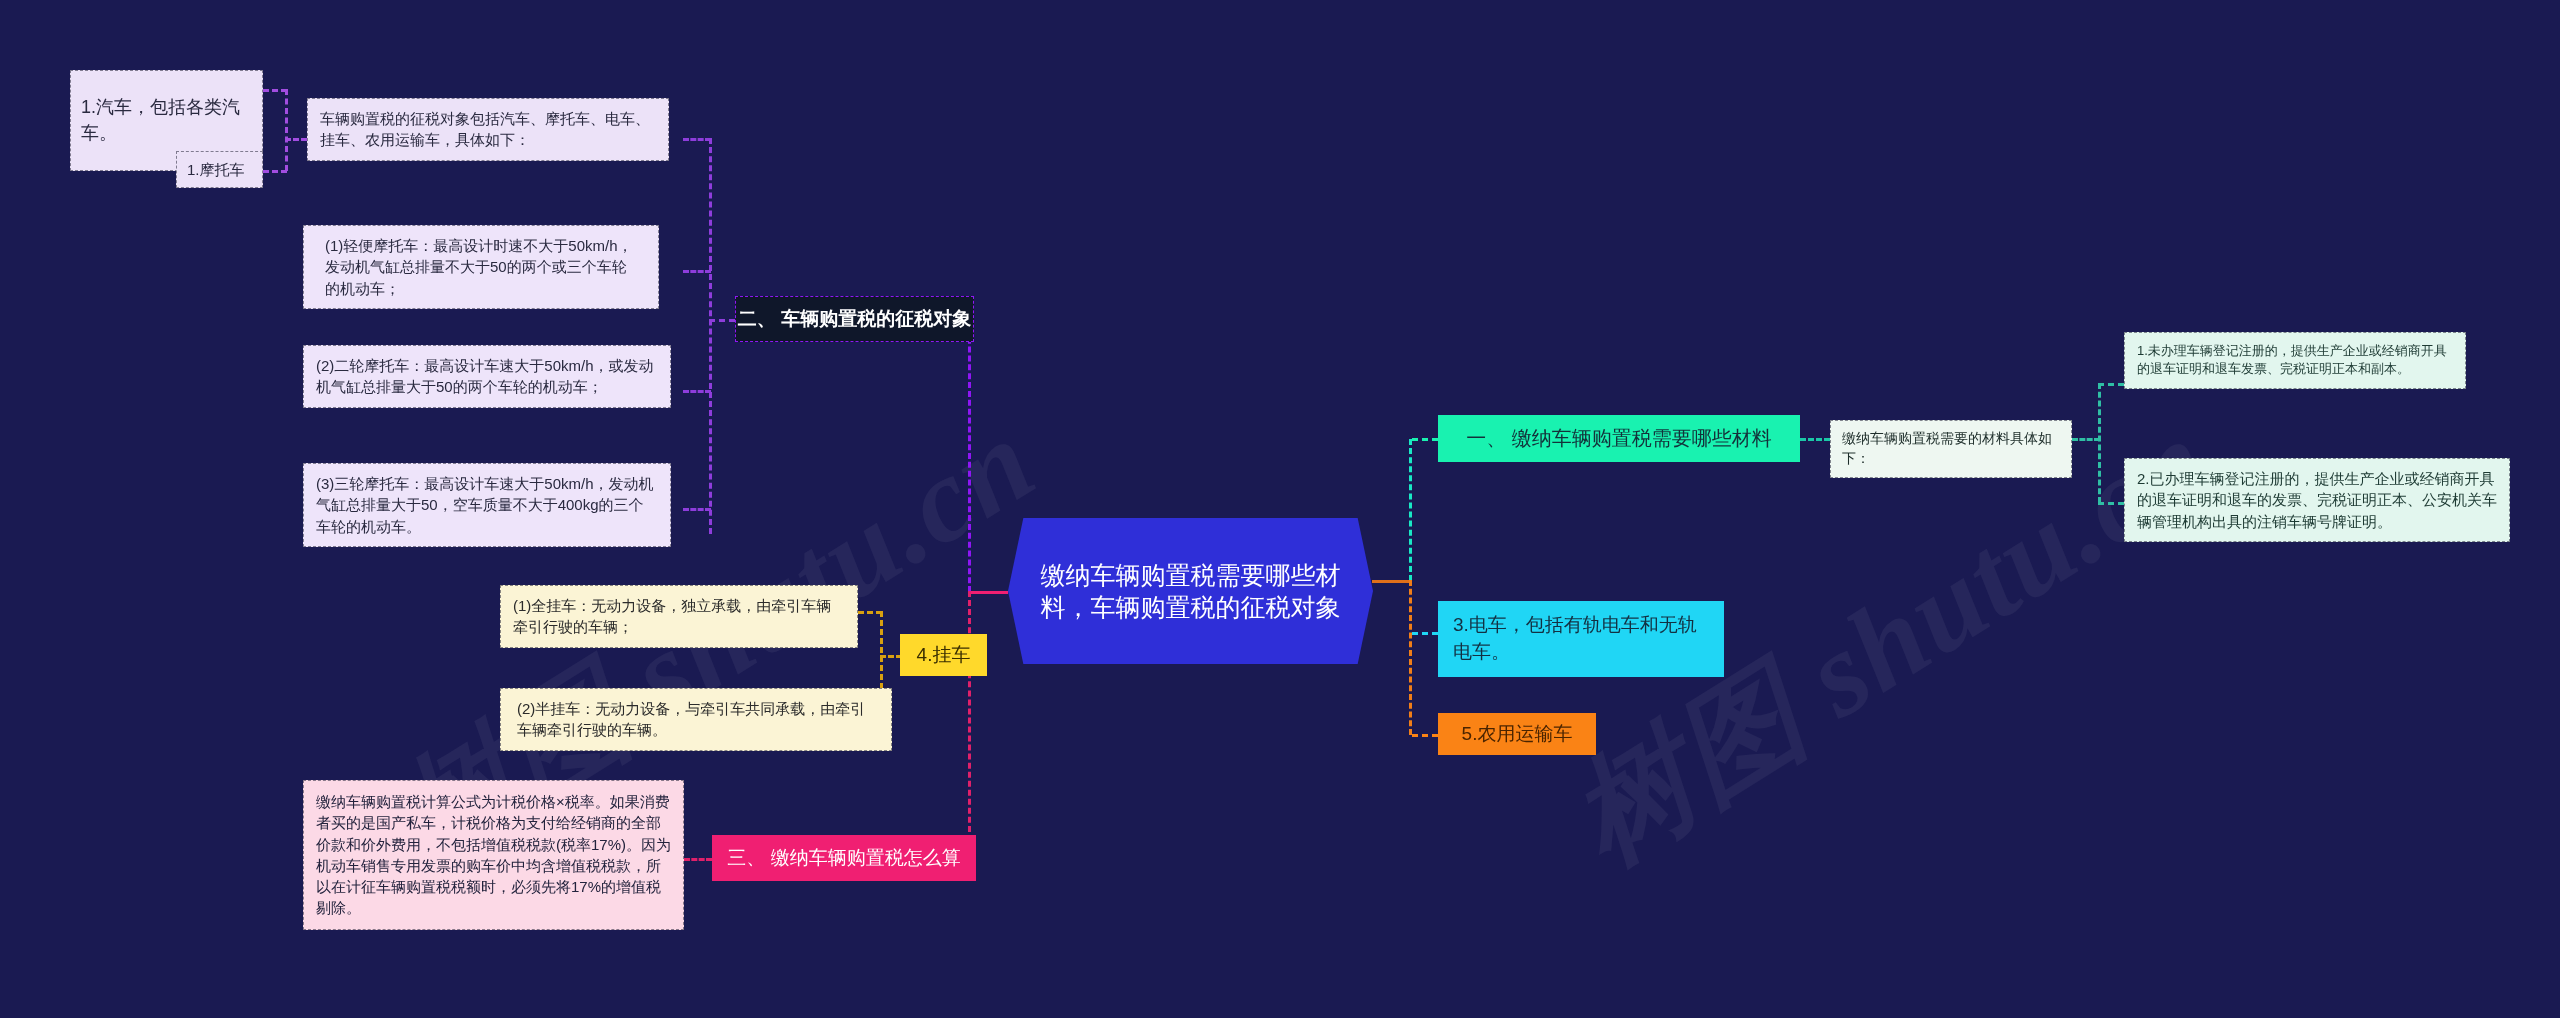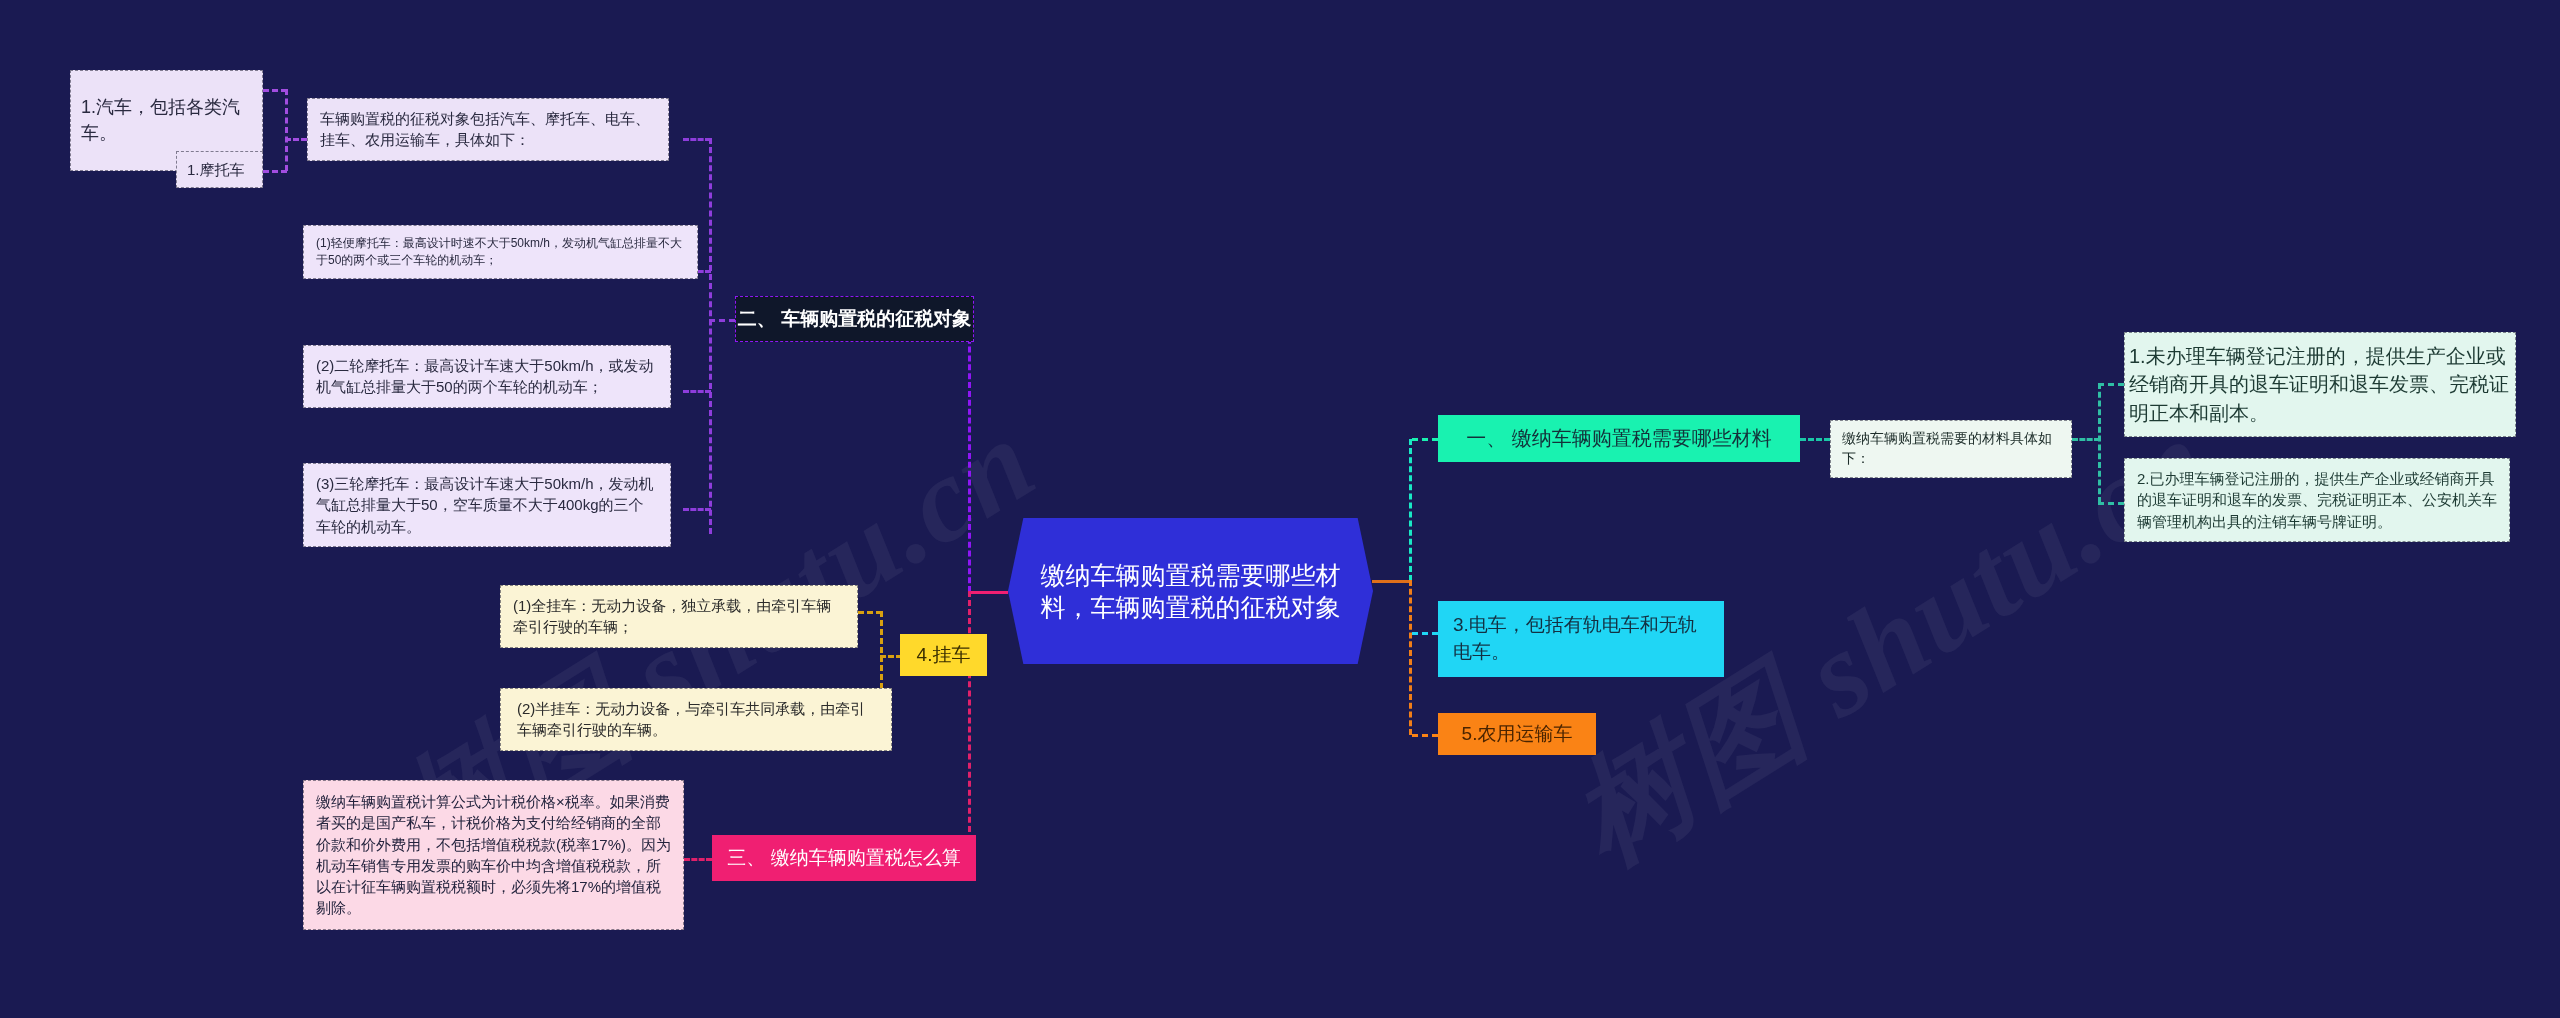--- a/index.html
+++ b/index.html
@@ -153,40 +153,40 @@
   <div class="conn h-dash" style="left:2098px; top:502px; width:26px; border-color:#2fbfa4;"></div>
 
   <div id="root-node" style="left:1008px; top:518px; width:365px; height:146px;">缴纳车辆购置税需要哪些材料，车辆购置税的征税对象</div>
 
   <div class="node leaf-violet" style="left:70px; top:70px; width:193px; padding:24px 10px; font-size:18px;">1.汽车，包括各类汽车。</div>
 
   <div class="node leaf-violet" style="left:176px; top:151px; width:87px; padding:7px 10px; font-size:15px;">1.摩托车</div>
 
   <div class="node leaf-violet" style="left:307px; top:98px; width:362px; padding:9px 12px; font-size:15px;">车辆购置税的征税对象包括汽车、摩托车、电车、挂车、农用运输车，具体如下：</div>
 
-  <div class="node leaf-violet2" style="left:303px; top:225px; width:395px; padding:9px 12px; font-size:12px;">(1)轻便摩托车：最高设计时速不大于50km/h，发动机气缸总排量不大于50的两个或三个车轮的机动车；</div>
+  <div class="node leaf-violet2" style="left:303px; top:225px; width:356px; padding:9px 21px; font-size:15px;">(1)轻便摩托车：最高设计时速不大于50km/h，发动机气缸总排量不大于50的两个或三个车轮的机动车；</div>
   <div class="node leaf-violet2" style="left:303px; top:345px; width:368px; padding:9px 12px; font-size:15px;">(2)二轮摩托车：最高设计车速大于50km/h，或发动机气缸总排量大于50的两个车轮的机动车；</div>
   <div class="node leaf-violet2" style="left:303px; top:463px; width:368px; padding:9px 12px; font-size:15px;">(3)三轮摩托车：最高设计车速大于50km/h，发动机气缸总排量大于50，空车质量不大于400kg的三个车轮的机动车。</div>
 
   <div class="node hdr hdr-purple" style="left:735px; top:296px; width:239px; height:46px; font-size:19px;">二、 车辆购置税的征税对象</div>
 
   <div class="node leaf-cream" style="left:500px; top:585px; width:358px; padding:9px 12px; font-size:15px;">(1)全挂车：无动力设备，独立承载，由牵引车辆牵引行驶的车辆；</div>
   <div class="node leaf-cream" style="left:500px; top:688px; width:392px; padding:9px 16px; font-size:15px;">(2)半挂车：无动力设备，与牵引车共同承载，由牵引车辆牵引行驶的车辆。</div>
 
   <div class="node hdr hdr-yellow" style="left:900px; top:634px; width:87px; height:42px; font-size:19px;">4.挂车</div>
 
   <div class="node leaf-pink" style="left:303px; top:780px; width:381px; padding:10px 12px; font-size:15px;">缴纳车辆购置税计算公式为计税价格×税率。如果消费者买的是国产私车，计税价格为支付给经销商的全部价款和价外费用，不包括增值税税款(税率17%)。因为机动车销售专用发票的购车价中均含增值税税款，所以在计征车辆购置税税额时，必须先将17%的增值税剔除。</div>
 
   <div class="node hdr hdr-pink" style="left:712px; top:835px; width:264px; height:46px; font-size:19px;">三、 缴纳车辆购置税怎么算</div>
 
   <div class="node hdr hdr-spring" style="left:1438px; top:415px; width:362px; height:47px; font-size:20px;">一、 缴纳车辆购置税需要哪些材料</div>
 
   <div class="node leaf-white" style="left:1830px; top:420px; width:242px; padding:8px 11px; font-size:14px;">缴纳车辆购置税需要的材料具体如下：</div>
 
-  <div class="node leaf-mint" style="left:2124px; top:332px; width:392px; padding:9px 4px; font-size:20px;">1.未办理车辆登记注册的，提供生产企业或经销商开具的退车证明和退车发票、完税证明正本和副本。</div>
+  <div class="node leaf-mint" style="left:2124px; top:332px; width:342px; padding:9px 12px; font-size:13px;">1.未办理车辆登记注册的，提供生产企业或经销商开具的退车证明和退车发票、完税证明正本和副本。</div>
 
   <div class="node leaf-mint" style="left:2124px; top:458px; width:386px; padding:9px 12px; font-size:15px;">2.已办理车辆登记注册的，提供生产企业或经销商开具的退车证明和退车的发票、完税证明正本、公安机关车辆管理机构出具的注销车辆号牌证明。</div>
 
   <div class="node hdr-cyan" style="left:1438px; top:601px; width:286px; padding:10px 14px; font-size:19px;">3.电车，包括有轨电车和无轨电车。</div>
 
   <div class="node hdr hdr-orange" style="left:1438px; top:713px; width:158px; height:42px; font-size:19px;">5.农用运输车</div>
 
 </div>
 
 </body></html>

